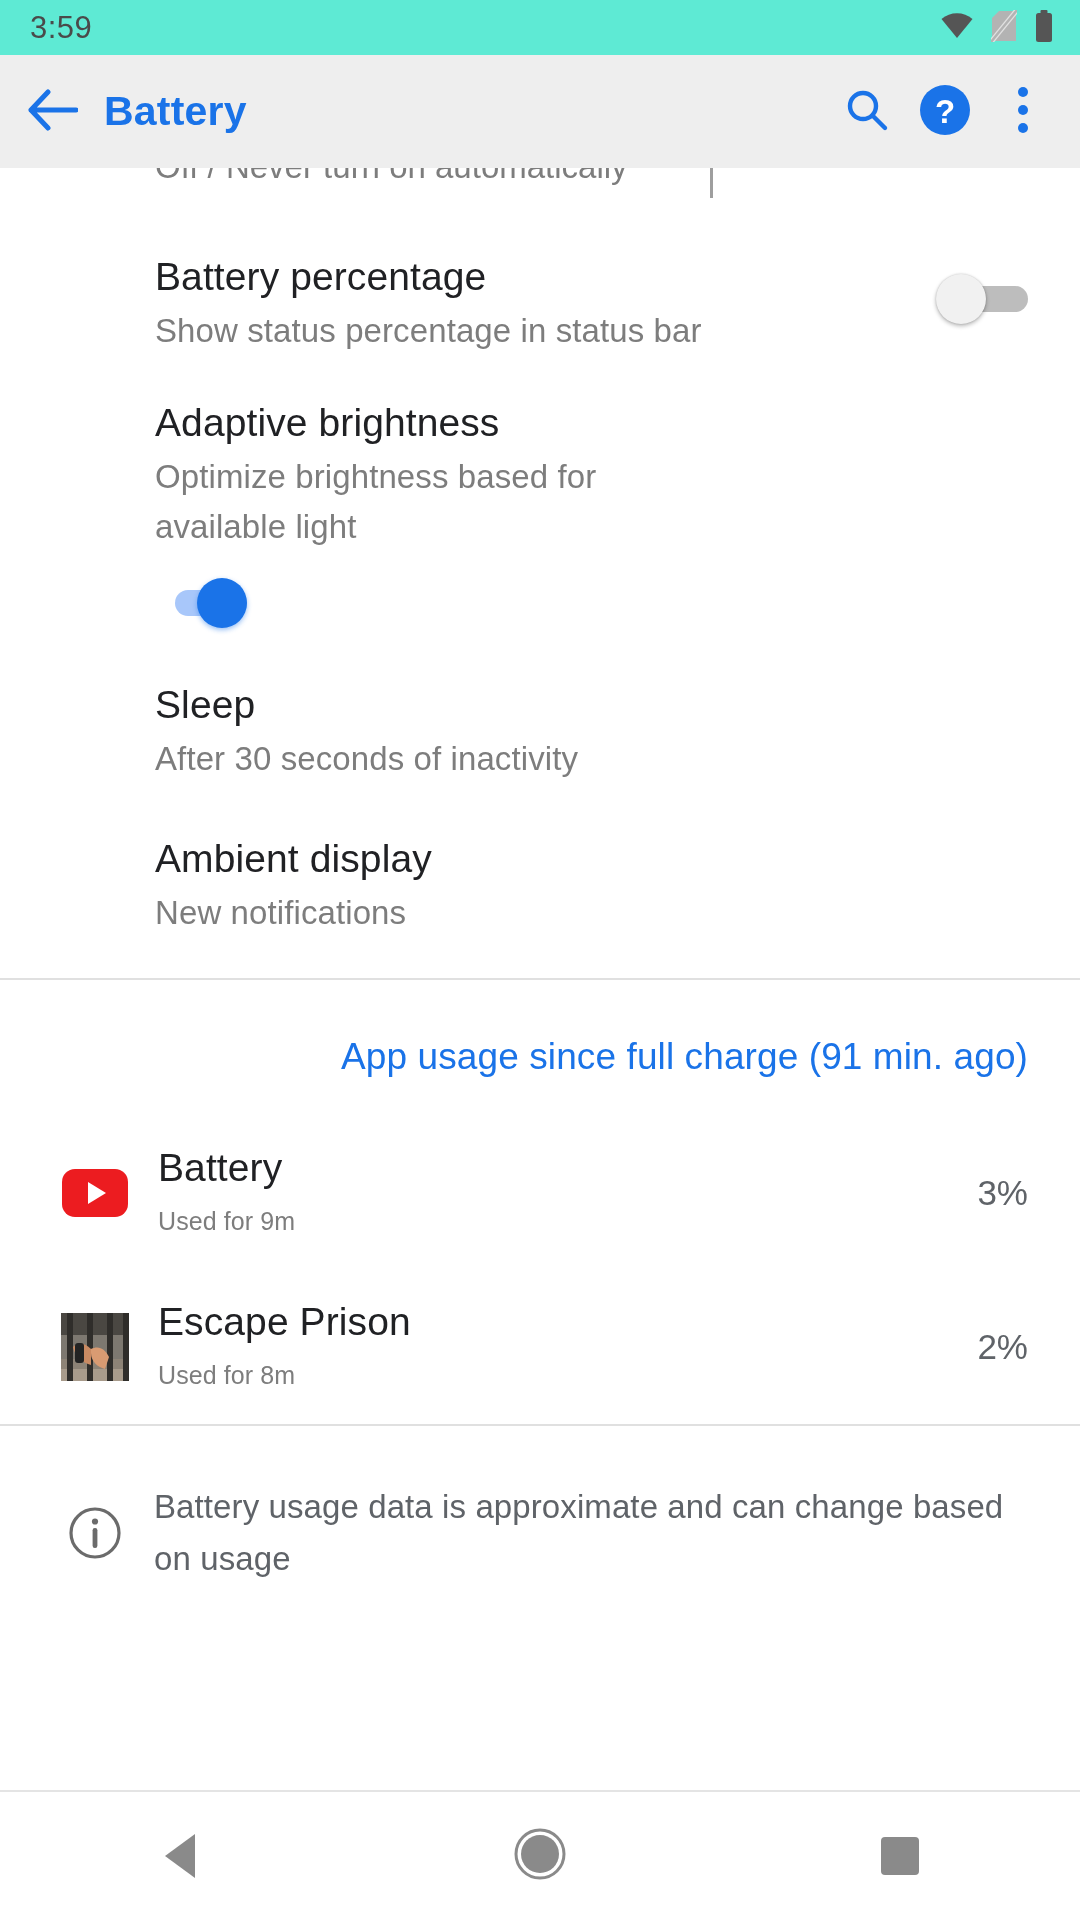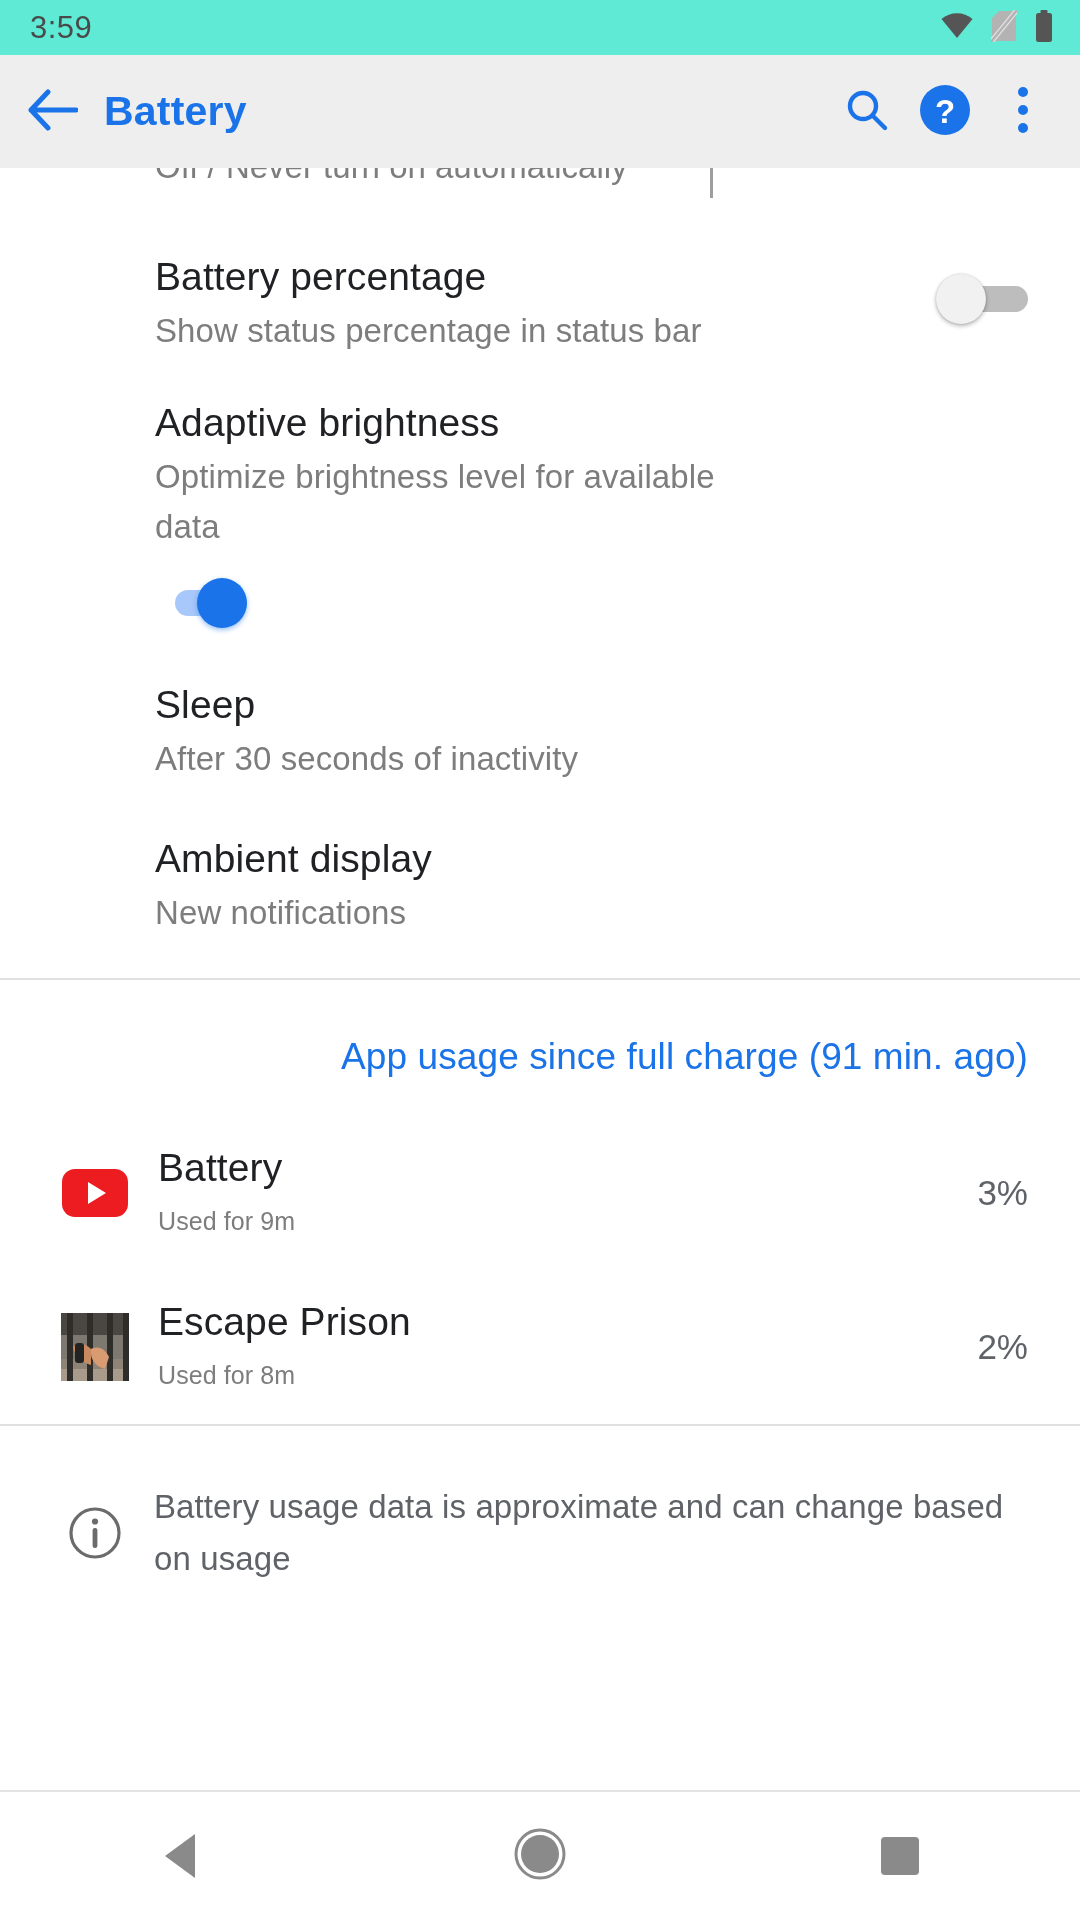--- a/index.html
+++ b/index.html
@@ -218,21 +218,21 @@
       </div>
       <div class="switch off">
         <div class="track"></div>
         <div class="thumb"></div>
       </div>
     </div>
 
     <div class="pref-row" style="padding-top:38px;flex-direction:column;">
       <div class="pref-text">
         <div class="pref-title">Adaptive brightness</div>
-        <div class="pref-sub" style="max-width:560px;">Optimize brightness level for available data</div>
+        <div class="pref-sub" style="max-width:560px;">Optimize brightness based for available light</div>
       </div>
       <div class="switch on">
         <div class="track"></div>
         <div class="thumb"></div>
       </div>
     </div>
 
     <div class="pref-row" style="padding-top:46px;">
       <div class="pref-text">
         <div class="pref-title">Sleep</div>

